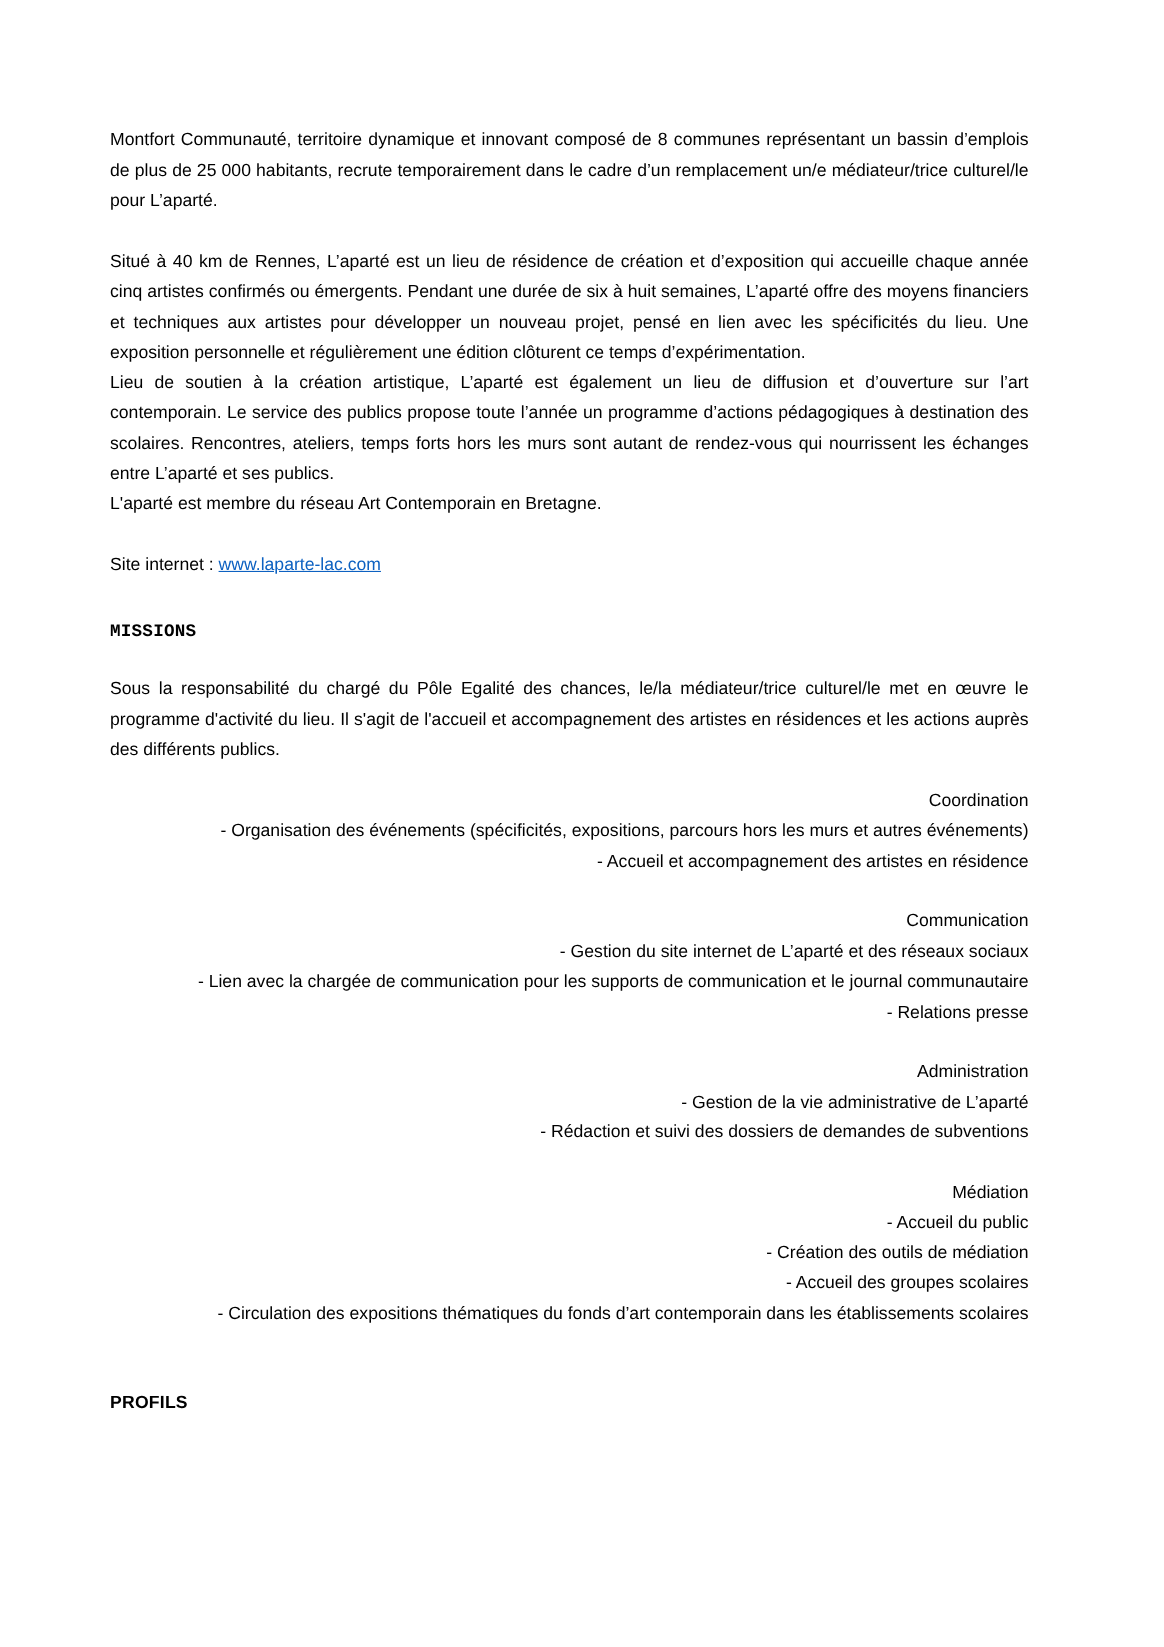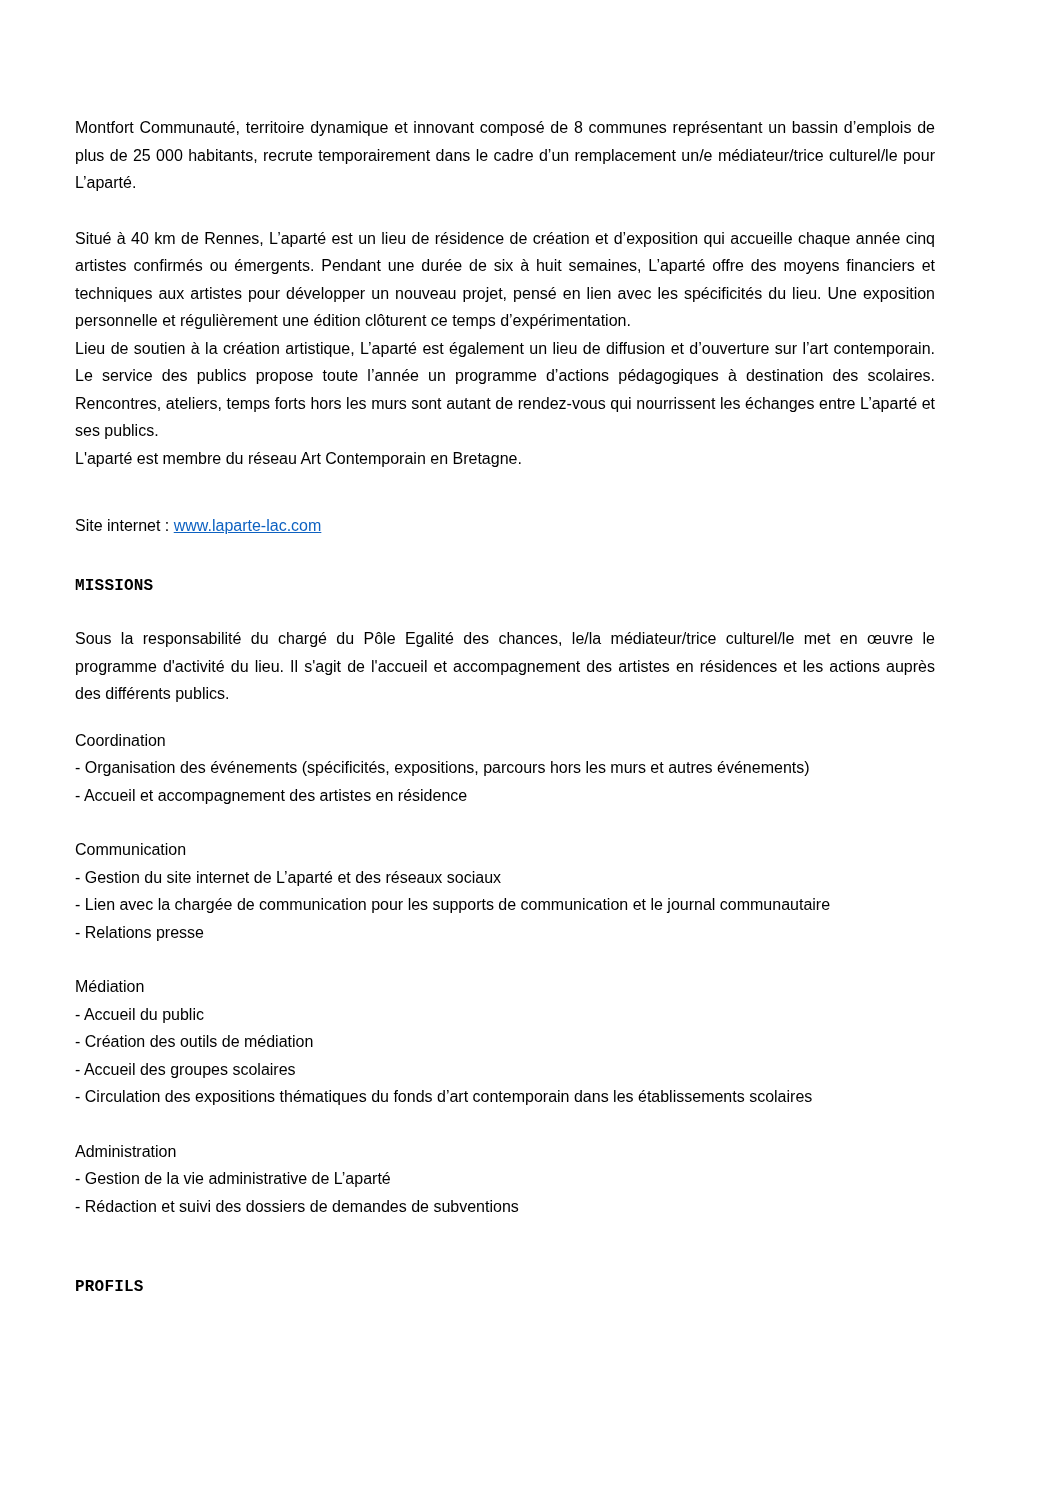--- a/index.html
+++ b/index.html
@@ -8,40 +8,40 @@
     height: 1497px;
     background: #ffffff;
     color: #000000;
     font-family: "Liberation Sans", sans-serif;
     overflow: hidden;
   }
   .page {
     box-sizing: border-box;
     width: 1058px;
     height: 1063px;
-    padding: 114px 123px 0 75px;
+    padding: 114px 123px 0 100px;
     font-size: 16px;
     line-height: 27.5px;
   }
   p { margin: 0; }
   .just { text-align: justify; }
   .mb-line { margin-bottom: 28px; }
-  .site-line { margin-top: 40px; }
+  .site-line { margin-top: 28px; }
   .site-line a {
     color: #0d61c1;
     text-decoration: underline;
   }
   .heading {
     font-weight: bold;
     letter-spacing: 0.2px;
   }
   .heading.missions { margin-top: 33px; margin-bottom: 25px; font-family: Liberation Mono, monospace; }
-  .heading.profils { margin-top: 54px; font-family: Liberation Mono, monospace; }
+  .heading.profils { margin-top: 54px; }
   .group.first { margin-top: 19px; }
-  .group { margin-top: 27px; }
+  .group { margin-top: 27px; text-align: right; }
 </style>
 </head>
 <body>
 
 <div class="page">
 
   <p class="just mb-line">Montfort Communauté, territoire dynamique et innovant composé de 8 communes représentant un bassin d’emplois de plus de 25 000 habitants, recrute temporairement dans le cadre d’un remplacement un/e médiateur/trice culturel/le pour L’aparté.</p>
 
   <p class="just">Situé à 40 km de Rennes, L’aparté est un lieu de résidence de création et d’exposition qui accueille chaque année cinq artistes confirmés ou émergents. Pendant une durée de six à huit semaines, L’aparté offre des moyens financiers et techniques aux artistes pour développer un nouveau projet, pensé en lien avec les spécificités du lieu. Une exposition personnelle et régulièrement une édition clôturent ce temps d’expérimentation.</p>
 
@@ -62,28 +62,28 @@
   </div>
 
   <div class="group">
     <p>Communication</p>
     <p>- Gestion du site internet de L’aparté et des réseaux sociaux</p>
     <p>- Lien avec la chargée de communication pour les supports de communication et le journal communautaire</p>
     <p>- Relations presse</p>
   </div>
 
   <div class="group">
+    <p>Administration</p>
+    <p>- Gestion de la vie administrative de L’aparté</p>
+    <p>- Rédaction et suivi des dossiers de demandes de subventions</p>
+  </div>
+
+  <div class="group">
     <p>Médiation</p>
     <p>- Accueil du public</p>
     <p>- Création des outils de médiation</p>
     <p>- Accueil des groupes scolaires</p>
     <p>- Circulation des expositions thématiques du fonds d’art contemporain dans les établissements scolaires</p>
   </div>
 
-  <div class="group">
-    <p>Administration</p>
-    <p>- Gestion de la vie administrative de L’aparté</p>
-    <p>- Rédaction et suivi des dossiers de demandes de subventions</p>
-  </div>
-
   <p class="heading profils">PROFILS</p>
 
 </div>
 
 </body></html>

